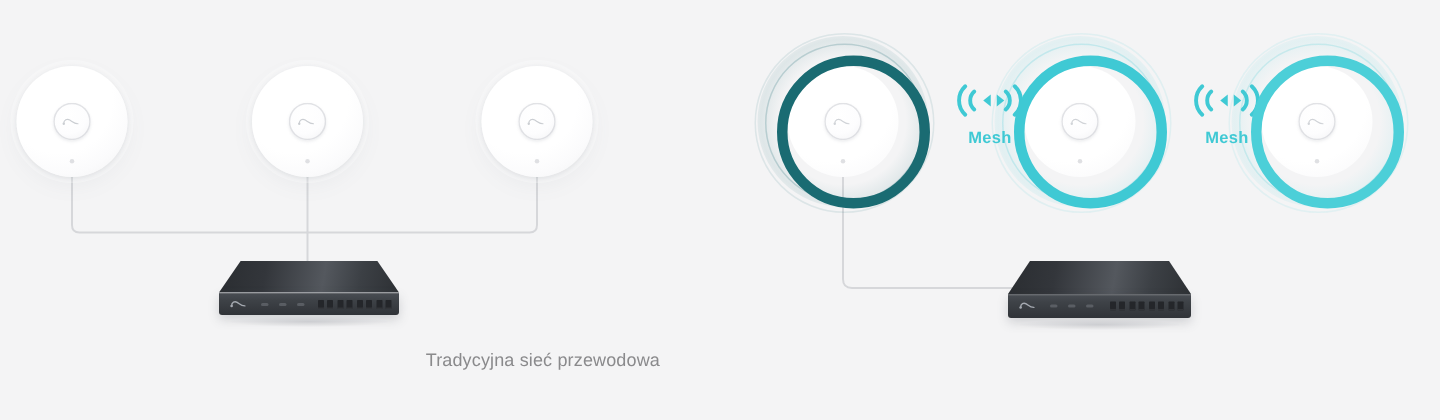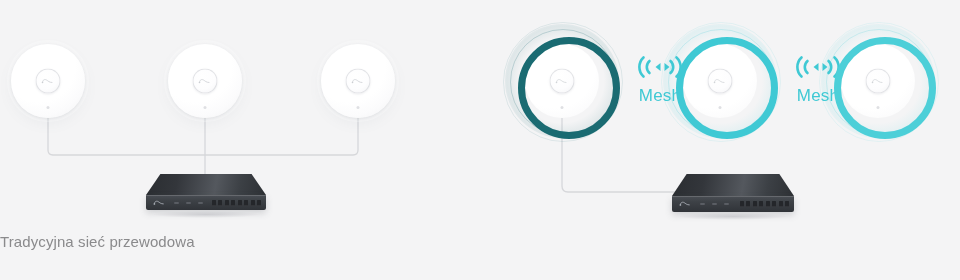--- a/index.html
+++ b/index.html
@@ -26,22 +26,22 @@
     top: 0;
     height: 280px;
   }
   #panel-wired  { left: 0;   width: 440px; }
   #panel-mesh   { left: 470px; width: 490px; }
 
   
   .caption {
     position: absolute;
     width: 100%;
-    text-align: left;
-    font-size: 15px;
+    text-align: right;
+    font-size: 12px;
     letter-spacing: .1px;
     white-space: nowrap;
   }
   #caption-wired {
     top: 233px;
     color: #8a8a8c;
   }
   #caption-mesh {
     top: 233px;
     color: #555759;
@@ -126,22 +126,22 @@
   
   .mesh-link {
     position: absolute;
     width: 74px;
     text-align: center;
   }
   .mesh-icon { display: block; margin: 0 auto; }
   .mesh-label {
     display: block;
     margin-top: 4px;
-    font-size: 17px;
-    font-weight: normal;
+    font-size: 11px;
+    font-weight: bold;
     color: #3fc9d4;
     letter-spacing: .2px;
   }
 
   
   .cable-svg {
     position: absolute;
     left: 0;
     top: 0;
     overflow: visible;

